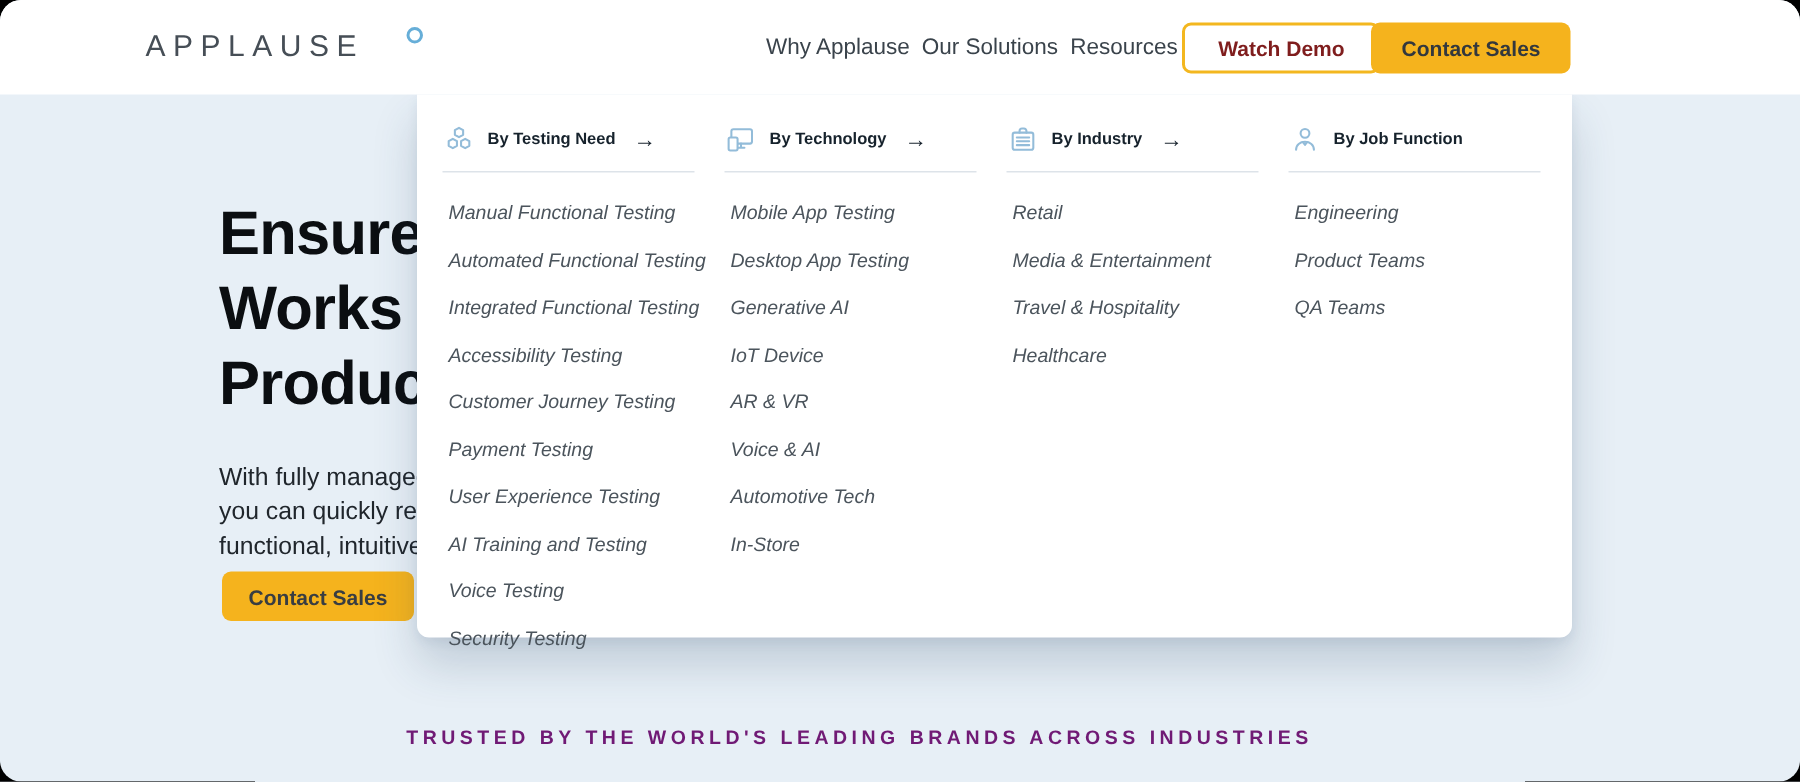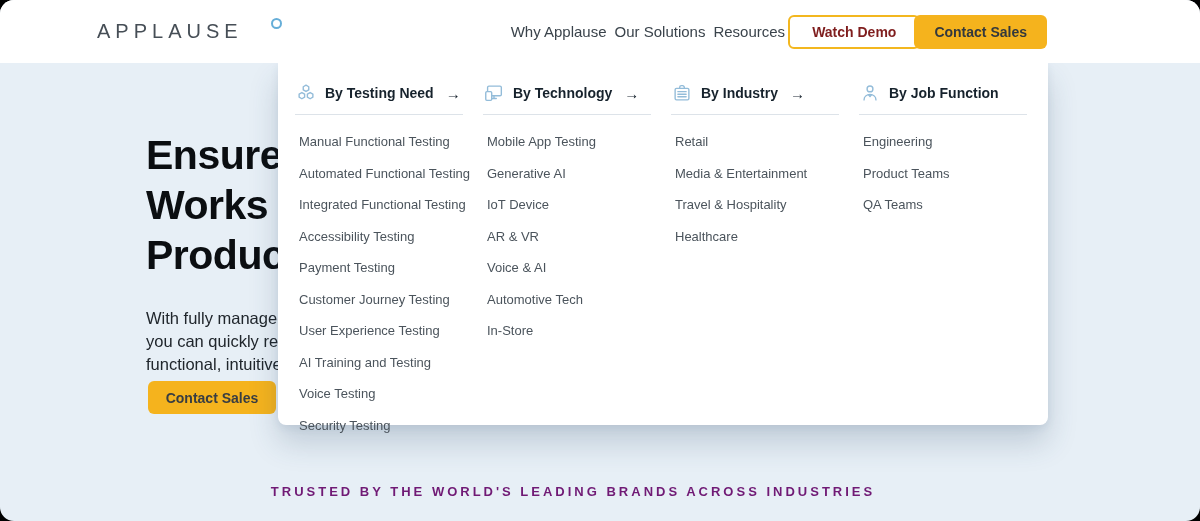--- a/index.html
+++ b/index.html
@@ -26,24 +26,24 @@
   .sliver-bar{position:absolute;left:690px;top:417px;width:188px;height:7px;background:linear-gradient(90deg,#45707f,#6d98a8);border-radius:2px;z-index:1;}
   .sliver-dot{position:absolute;left:922px;top:410px;width:40px;height:13px;background:#7db3d9;border-radius:0 0 22px 22px;z-index:1;}
 
   
   .trust{position:absolute;left:0;right:54px;bottom:22px;text-align:center;font-size:13px;font-weight:700;letter-spacing:3px;color:#701a75;z-index:1;}
 
   
   .mega{position:absolute;left:278px;top:63px;width:770px;height:362px;background:#fff;border-radius:0 0 8px 8px;box-shadow:0 18px 30px rgba(40,70,100,.20),0 3px 8px rgba(40,70,100,.08);z-index:4;display:flex;padding:15px 0 0 17px;box-sizing:border-box;}
   .col{width:188px;box-sizing:border-box;}
   .col-head{display:flex;align-items:center;gap:8px;height:30px;border-bottom:1px solid #dde3e9;margin-right:20px;padding-bottom:6px;cursor:pointer;}
-  .col-title{font-size:14px;font-weight:700;color:#16222c;white-space:nowrap;}
+  .col-title{font-size:11px;font-weight:700;color:#16222c;white-space:nowrap;}
   .col-arrow{font-size:15px;font-weight:700;color:#15202b;margin-left:4px;}
   .col ul{list-style:none;margin:19px 0 0 4px;padding:0;}
-  .col li{font-size:13px;color:#4b545c;margin-bottom:16.5px;cursor:pointer;white-space:nowrap;}
+  .col li{font-size:13px;color:#4b545c;margin-bottom:16.5px;cursor:pointer;white-space:nowrap;font-style:italic;}
   .icn{width:22px;height:22px;flex:0 0 22px;}
   .icn *{stroke:#93bcd9;fill:none;stroke-width:1.5;stroke-linecap:round;stroke-linejoin:round;}
 </style>
 </head>
 <body>
 
 <div class="frame">
 
   <div class="hero">
     <h1>
@@ -88,41 +88,42 @@
           <path d="M16.5 11.5l3 1.7v3.4l-3 1.7-3-1.7v-3.4z"></path>
         </svg>
         <span class="col-title">By Testing Need</span>
         <span class="col-arrow">→</span>
       </div>
       <ul>
         <li>Manual Functional Testing</li>
         <li>Automated Functional Testing</li>
         <li>Integrated Functional Testing</li>
         <li>Accessibility Testing</li>
+        <li>Customer Journey Testing</li>
         <li>Payment Testing</li>
-        <li>Customer Journey Testing</li>
         <li>User Experience Testing</li>
         <li>AI Training and Testing</li>
         <li>Voice Testing</li>
         <li>Security Testing</li>
       </ul>
     </div>
 
     <div class="col">
       <div class="col-head">
         <svg class="icn" viewBox="0 0 24 24">
           <rect x="5" y="4.5" width="15" height="10.5" rx="1.5"></rect>
           <path d="M12 15v3M9.5 18h5"></path>
           <rect x="3" y="10.5" width="6.5" height="9.5" rx="1.2" style="fill:#fff"></rect>
         </svg>
         <span class="col-title">By Technology</span>
         <span class="col-arrow">→</span>
       </div>
       <ul>
         <li>Mobile App Testing</li>
+        <li>Desktop App Testing</li>
         <li>Generative AI</li>
         <li>IoT Device</li>
         <li>AR &amp; VR</li>
         <li>Voice &amp; AI</li>
         <li>Automotive Tech</li>
         <li>In-Store</li>
       </ul>
     </div>
 
     <div class="col">

